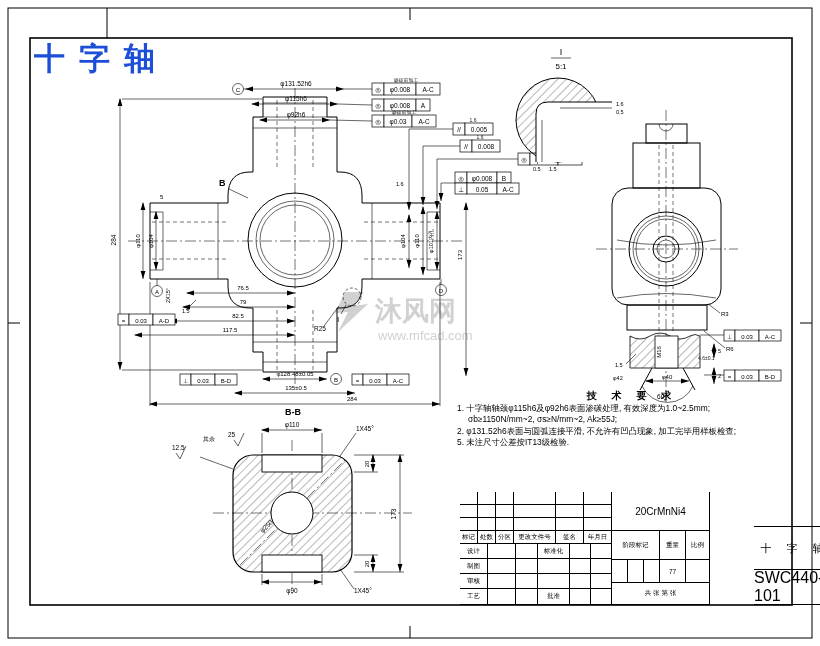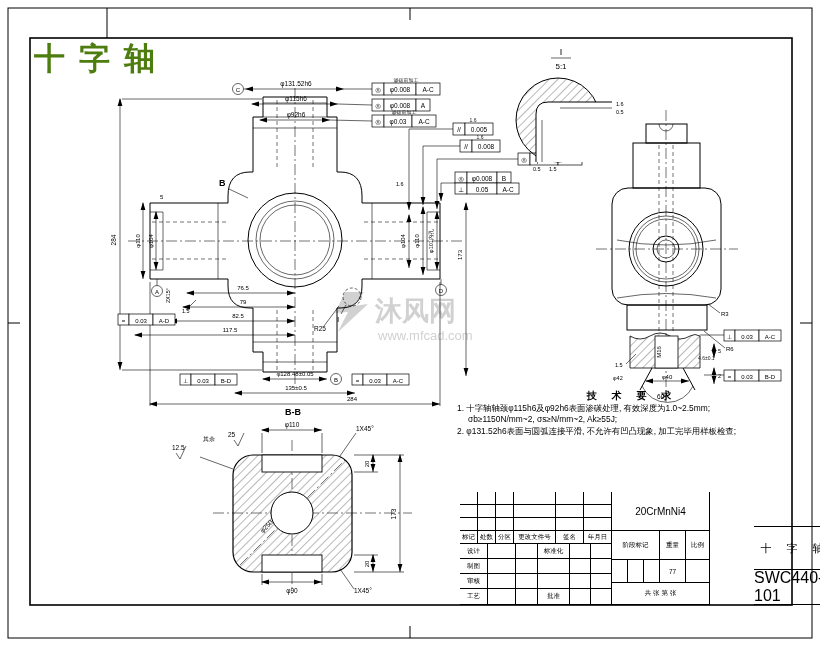--- a/index.html
+++ b/index.html
@@ -12,21 +12,21 @@
   .thick{stroke:#000;stroke-width:1.6;fill:none;}
   .cl{stroke:#000;stroke-width:0.55;fill:none;stroke-dasharray:11 3 2 3;}
   .dash{stroke:#000;stroke-width:0.55;fill:none;stroke-dasharray:4 3;}
   .dim{stroke:#000;stroke-width:0.6;fill:none;marker-start:url(#mas);marker-end:url(#mae);}
   .t6{font-size:6px;} .t55{font-size:5.5px;} .t5{font-size:5px;fill:#222;}
   .t65{font-size:6.5px;} .t8{font-size:8px;} .t9{font-size:9px;}
   .mid{text-anchor:middle;}
   .gcell{fill:#fff;stroke:#000;stroke-width:0.7;}
   .wm{fill:#c9c9c9;opacity:0.85;}
   
-  .stamp{position:absolute;left:34px;top:38px;color:#4d7c0f;
+  .stamp{position:absolute;left:34px;top:38px;color:#1d4ed8;
     font-family:"Liberation Serif",serif;font-weight:bold;font-size:31px;letter-spacing:14px;}
   
   .tech{position:absolute;left:457px;top:389px;width:350px;}
   .tech .tt{width:230px;text-align:center;font-size:10px;font-weight:bold;letter-spacing:6px;margin-left:60px;}
   .tech .tl{font-size:8.4px;line-height:11.4px;white-space:nowrap;}
   .tech .ind{padding-left:11px;}
   
   .tb{position:absolute;left:460px;top:492px;width:332px;height:113px;}
   .tb .c{position:absolute;box-sizing:border-box;border-right:1px solid #000;border-bottom:1px solid #000;
     display:flex;align-items:center;justify-content:center;font-size:6.5px;overflow:hidden;}
@@ -410,20 +410,21 @@
   </g>
 </svg>
 
 <div class="stamp">十字轴</div>
 
 <div class="tech">
   <div class="tt">技 术 要 求</div>
   <div class="tl">1. 十字轴轴颈φ115h6及φ92h6表面渗碳处理, 有效深度为1.0~2.5mm;</div>
   <div class="tl ind">σb≥1150N/mm~2, σs≥N/mm~2, Ak≥55J;</div>
   <div class="tl">2. φ131.52h6表面与圆弧连接平滑, 不允许有凹凸现象, 加工完毕用样板检查;</div>
+  <div class="tl">5. 未注尺寸公差按IT13级检验.</div>
 </div>
 
 <div class="tb">
 
   <div class="c" style="left:0;top:0;width:18px;height:13px"></div>
       <div class="c" style="left:18px;top:0;width:18px;height:13px"></div>
       <div class="c" style="left:36px;top:0;width:18px;height:13px"></div>
       <div class="c" style="left:54px;top:0;width:42px;height:13px"></div>
       <div class="c" style="left:96px;top:0;width:28px;height:13px"></div>
       <div class="c" style="left:124px;top:0;width:28px;height:13px"></div>

